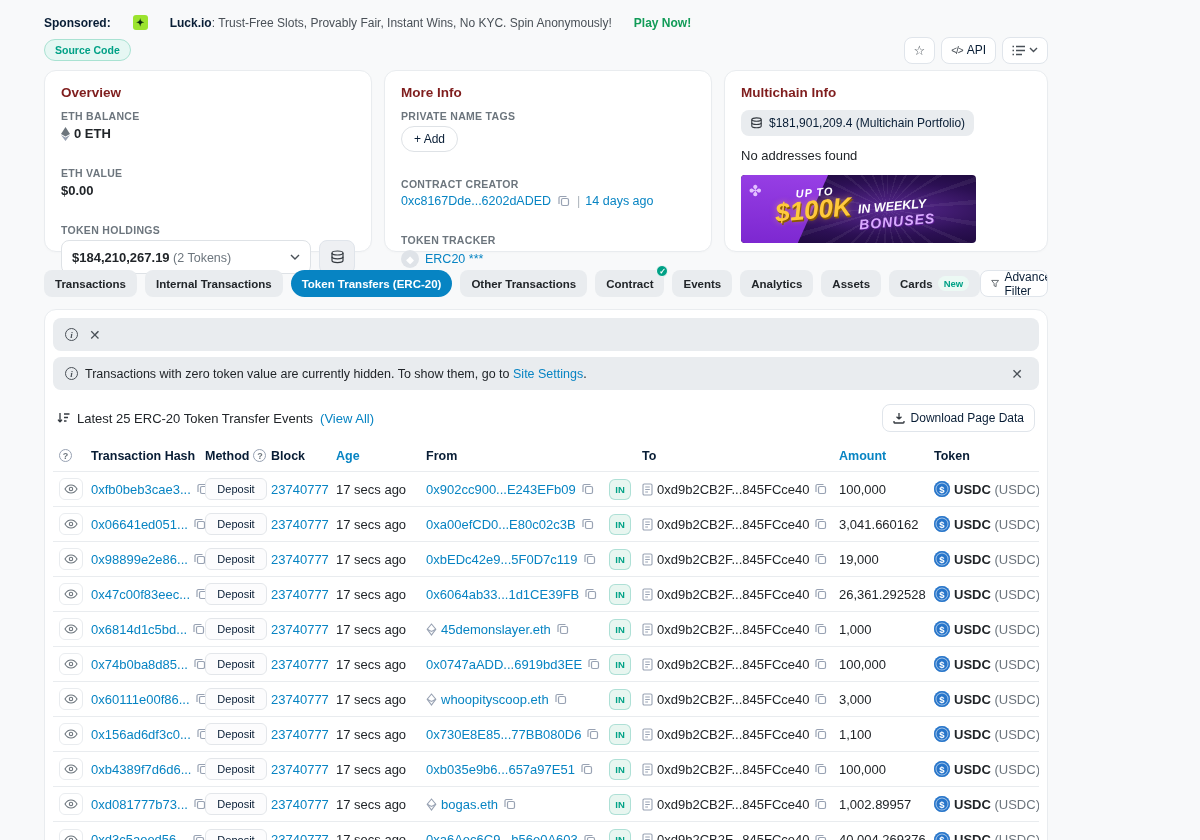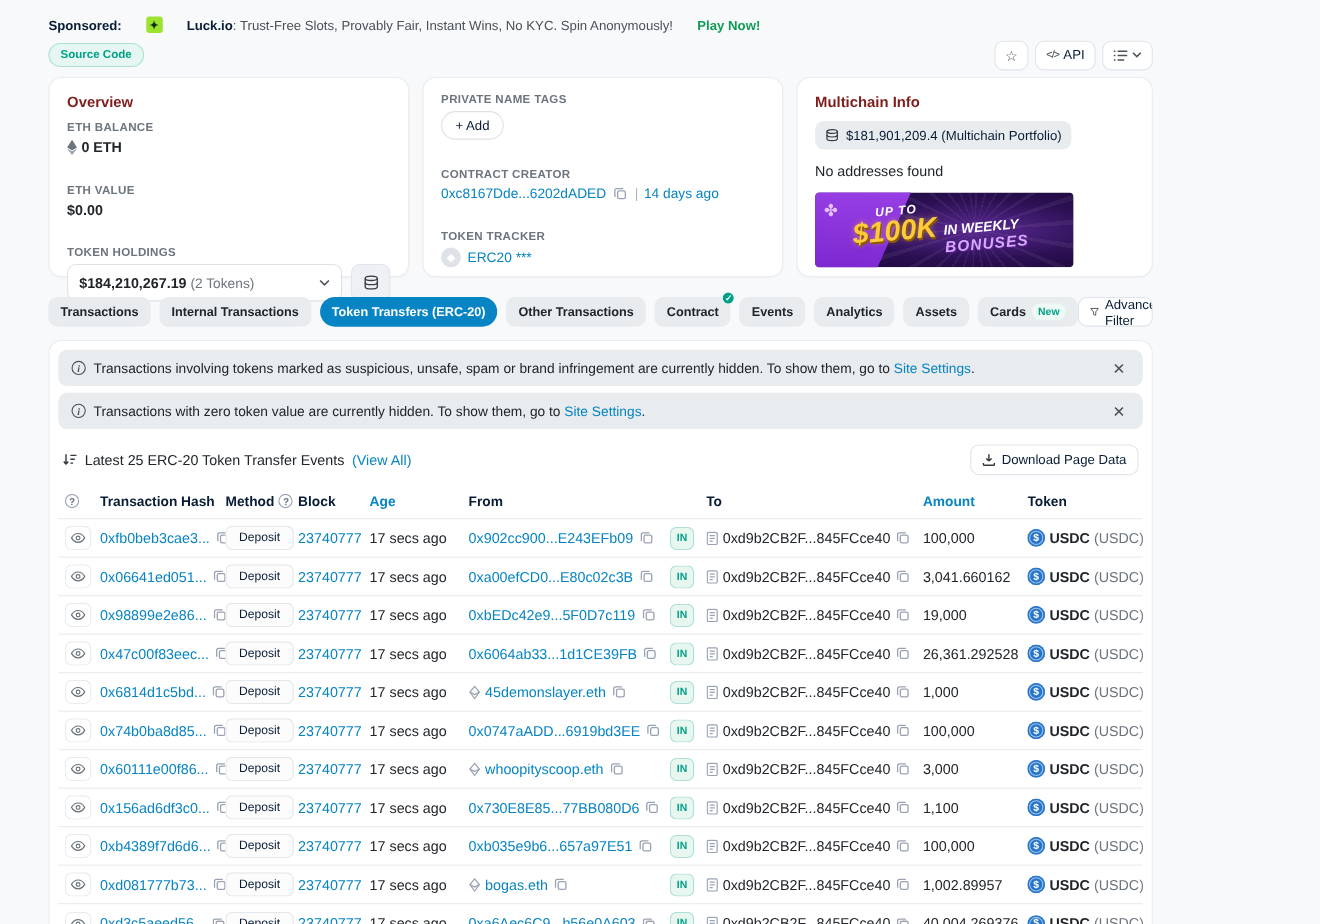--- a/index.html
+++ b/index.html
@@ -178,20 +178,21 @@
                 <ellipse cx="7.5" cy="3" rx="5.5" ry="2"></ellipse>
                 <path d="M2 3v3.8c0 1.1 2.5 2 5.5 2s5.5-.9 5.5-2V3"></path>
                 <path d="M2 6.8v3.8c0 1.1 2.5 2 5.5 2s5.5-.9 5.5-2V6.8"></path>
               </g>
             </svg>
         </button>
       </div>
     </div>
 
     <div class="card card-moreinfo">
+      <h2>More Info</h2>
       <div class="lbl">PRIVATE NAME TAGS</div>
       <button class="add-btn">+ Add</button>
       <div class="lbl mt10">CONTRACT CREATOR</div>
       <div class="creator-row">
         <a class="link">0xc8167Dde...6202dADED</a>
         <button class="copy-btn">
             <svg width="12" height="12" viewBox="0 0 12 12">
               <g stroke="#98a2b3" stroke-width="1.2" fill="none">
                 <rect x="3.5" y="3.5" width="7" height="7" rx="1.5"></rect>
                 <path d="M8.5 1.5h-6A1.5 1.5 0 0 0 1 3v6"></path>
@@ -281,21 +282,20 @@
         <span>Advanced Filter</span>
       </span>
 
     </div>
   </div>
 
   <div class="main-card">
 
     <div class="notice">
       <span class="info-circle">i</span>
-      <span class="txt"><span>Transactions involving tokens marked as suspicious, unsafe, spam or brand infringement are currently hidden. To show them, go to</span> <a class="link">Site Settings</a><span>.</span></span>
       <button class="close">✕</button>
     </div>
 
     <div class="notice">
       <span class="info-circle">i</span>
       <span class="txt"><span>Transactions with zero token value are currently hidden. To show them, go to</span> <a class="link">Site Settings</a><span>.</span></span>
       <button class="close">✕</button>
     </div>
 
     <div class="list-head">

